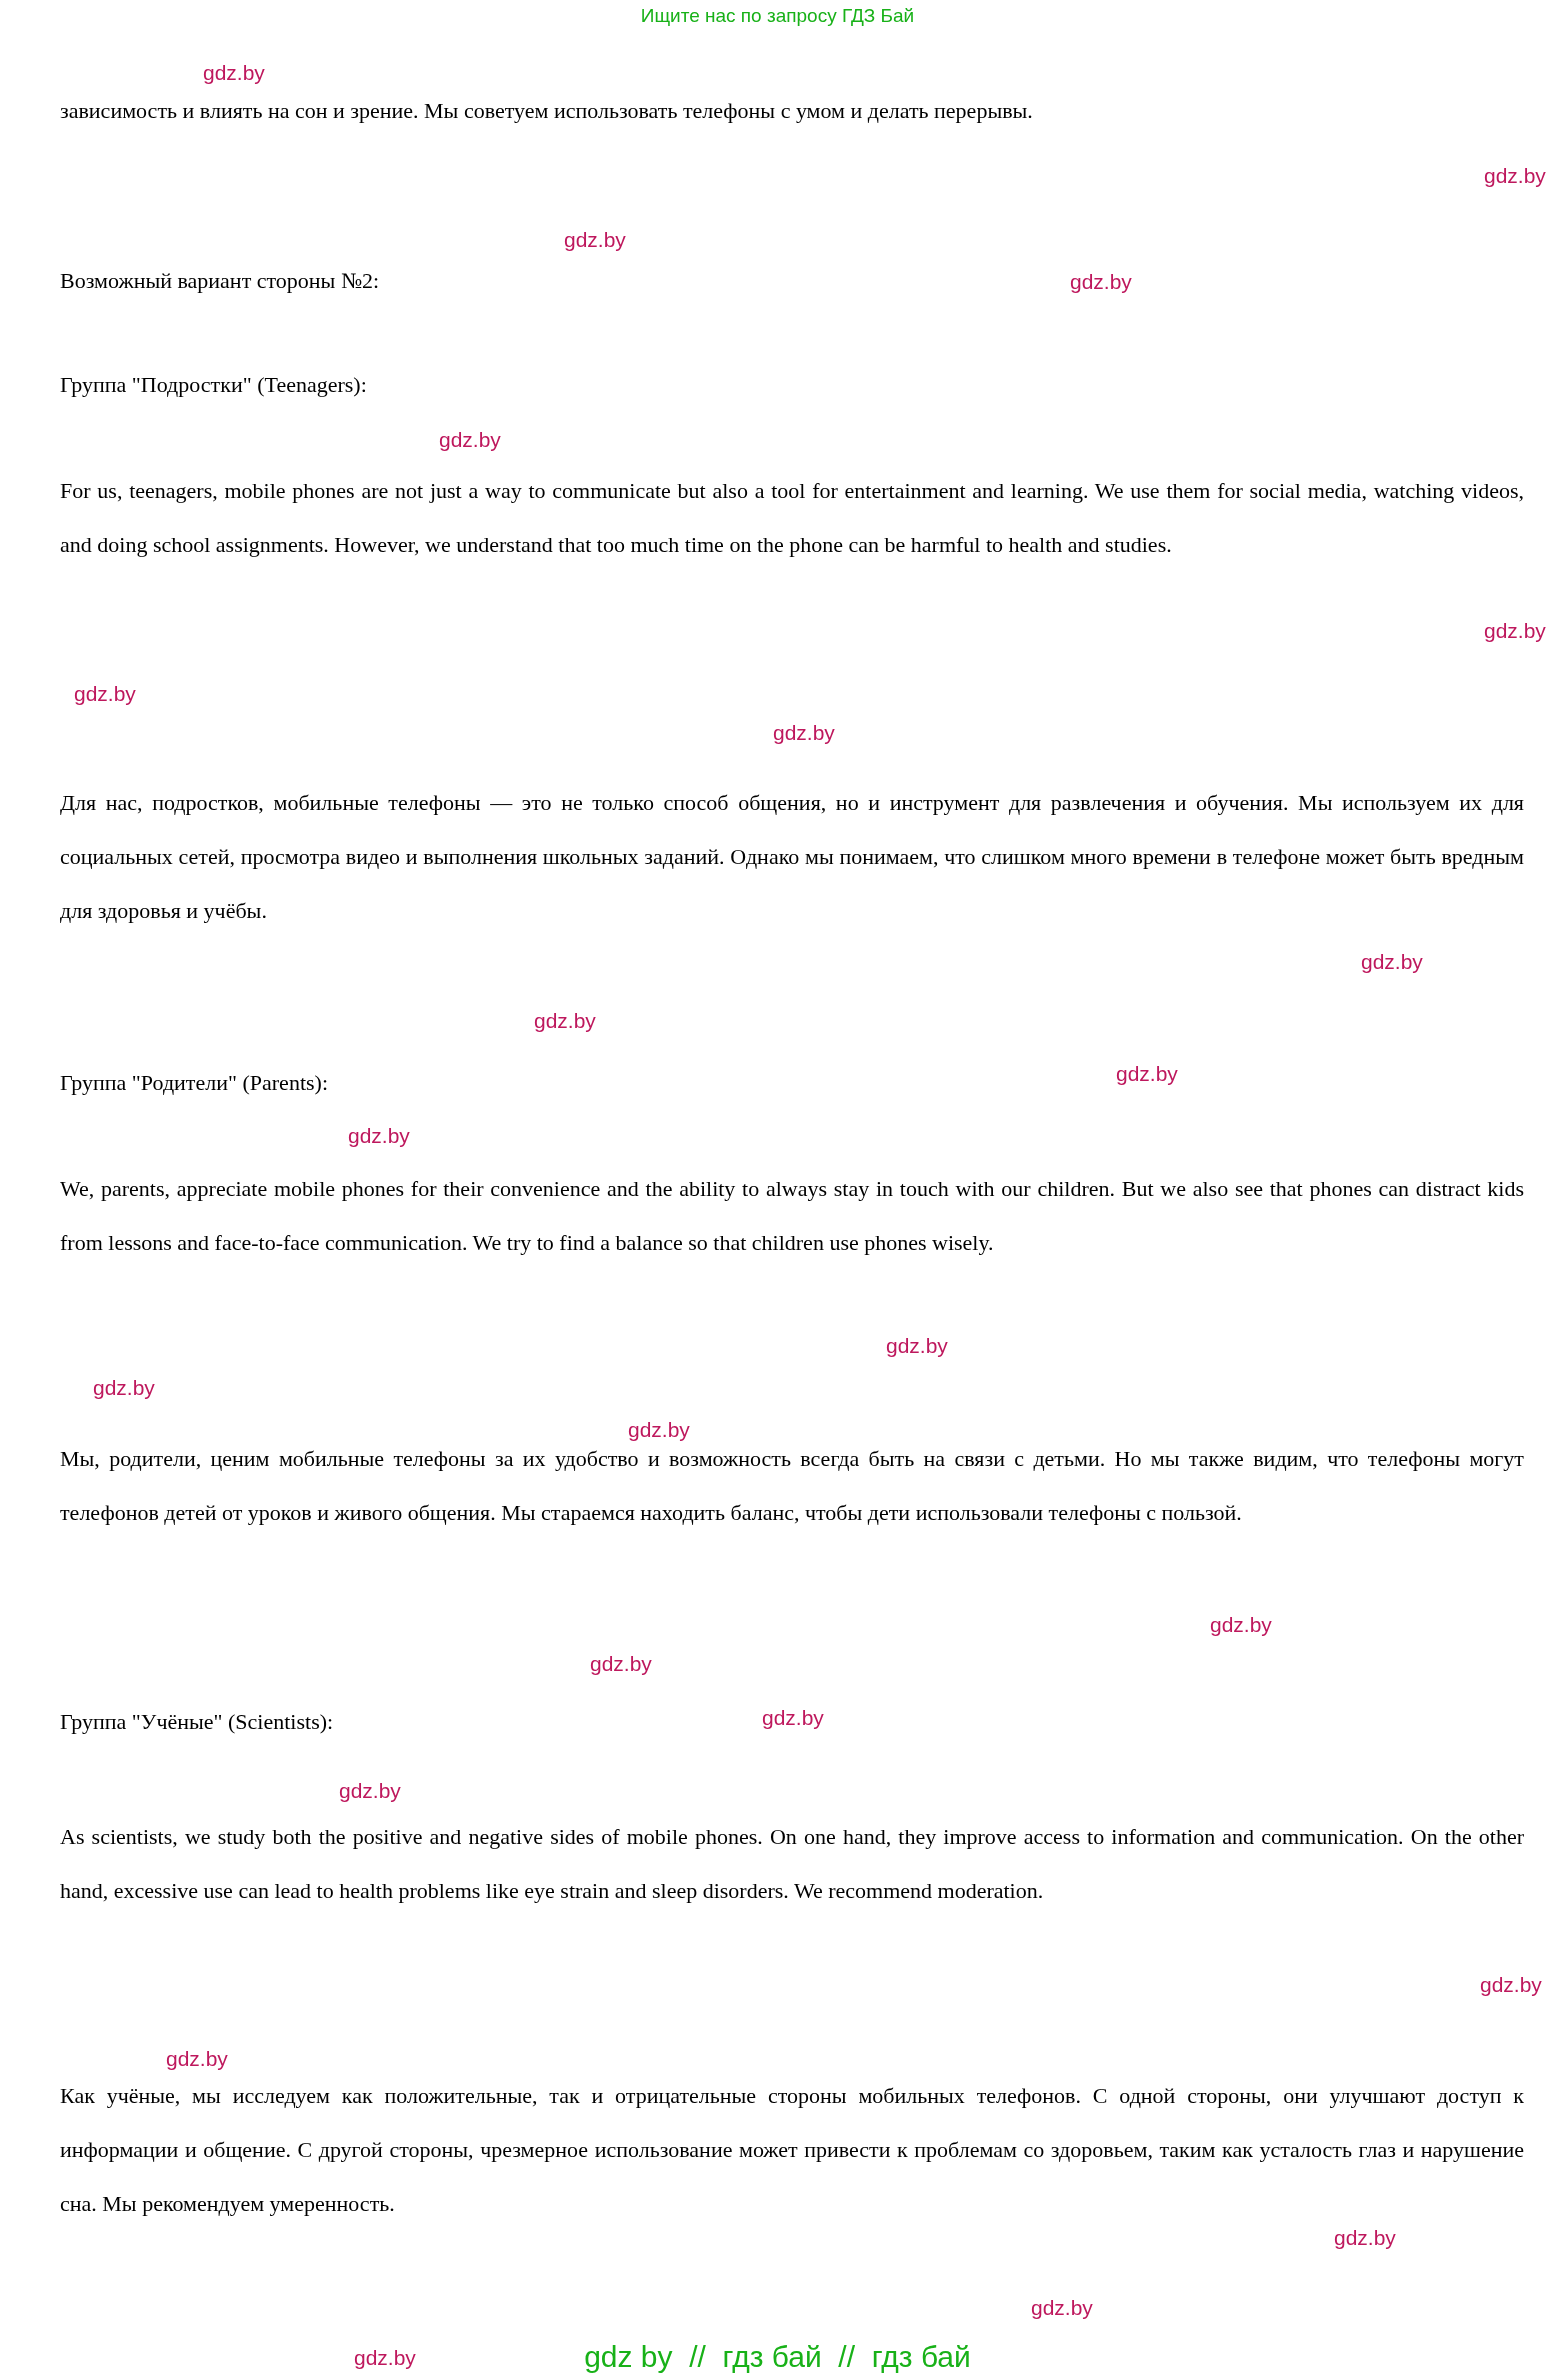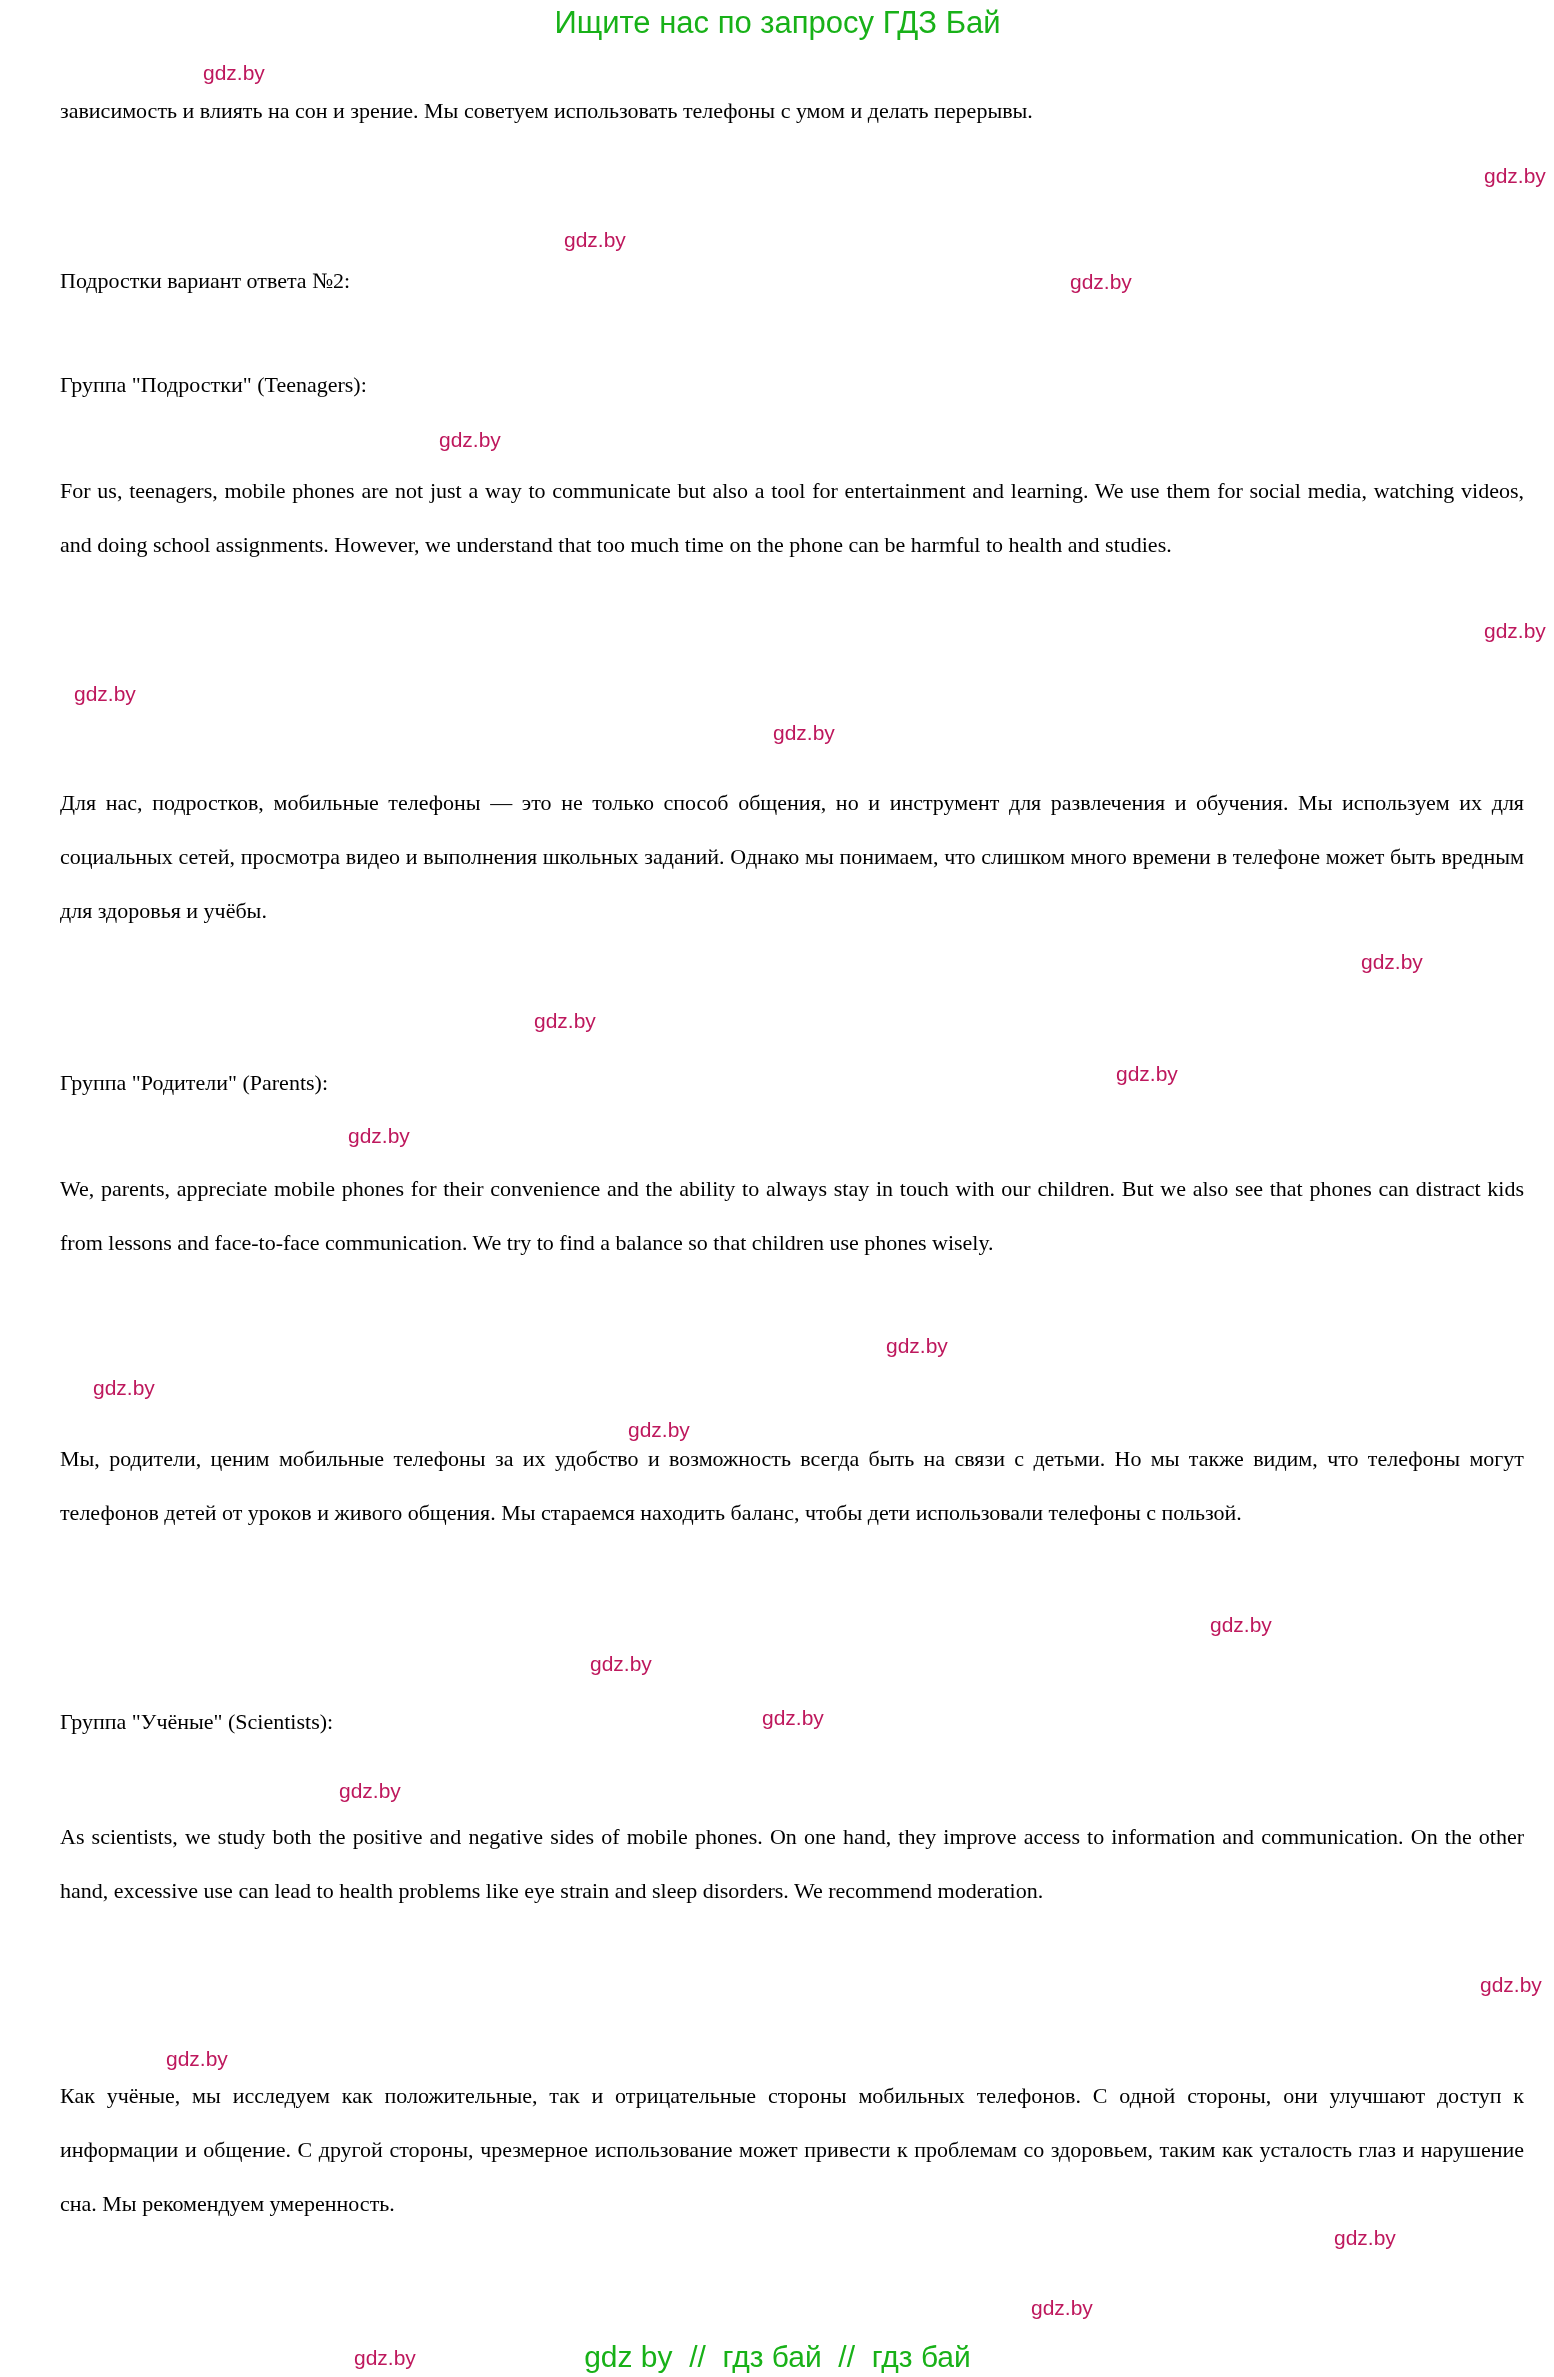--- a/index.html
+++ b/index.html
@@ -13,21 +13,21 @@
     color: #000000;
     overflow: hidden;
   }
   .banner {
     position: absolute;
     left: 0;
     width: 100%;
     text-align: center;
     font-family: "Liberation Sans", "DejaVu Sans", sans-serif;
     color: #18b118;
-    font-size: 31px;
+    font-size: 19px;
     white-space: pre;
   }
   .banner-top { top: 4.7px; }
   .banner-bottom { top: 2340px; font-size: 30px; }
   .wm {
     position: absolute;
     font-family: "Liberation Sans", "DejaVu Sans", sans-serif;
     font-size: 21px;
     color: #be185d;
     white-space: nowrap;
@@ -70,21 +70,21 @@
   <span class="wm" style="top:1706px; left:762px;">gdz.by</span>
   <span class="wm" style="top:1779px; left:339px;">gdz.by</span>
   <span class="wm" style="top:1973px; left:1480px;">gdz.by</span>
   <span class="wm" style="top:2047px; left:166px;">gdz.by</span>
   <span class="wm" style="top:2226px; left:1334px;">gdz.by</span>
   <span class="wm" style="top:2296px; left:1031px;">gdz.by</span>
   <span class="wm" style="top:2346px; left:354px;">gdz.by</span>
 
   <div class="txt" style="top:84px;">зависимость и влиять на сон и зрение. Мы советуем использовать телефоны с умом и делать перерывы.</div>
 
-  <div class="txt heading" style="top:254px;">Подростки вариант ответа №2:</div>
+  <div class="txt heading" style="top:254px;">Возможный вариант стороны №2:</div>
 
   <div class="txt heading" style="top:358px;">Группа "Подростки" (Teenagers):</div>
   <div class="txt" style="top:464px;">For us, teenagers, mobile phones are not just a way to communicate but also a tool for entertainment and learning. We use them for social media, watching videos, and doing school assignments. However, we understand that too much time on the phone can be harmful to health and studies.</div>
   <div class="txt" style="top:732px;margin-top:44px;">Для нас, подростков, мобильные телефоны — это не только способ общения, но и инструмент для развлечения и обучения. Мы используем их для социальных сетей, просмотра видео и выполнения школьных заданий. Однако мы понимаем, что слишком много времени в телефоне может быть вредным для здоровья и учёбы.</div>
 
   <div class="txt heading" style="top:1056px;">Группа "Родители" (Parents):</div>
   <div class="txt" style="top:1162px;">We, parents, appreciate mobile phones for their convenience and the ability to always stay in touch with our children. But we also see that phones can distract kids from lessons and face-to-face communication. We try to find a balance so that children use phones wisely.</div>
   <div class="txt" style="top:1432px;">Мы, родители, ценим мобильные телефоны за их удобство и возможность всегда быть на связи с детьми. Но мы также видим, что телефоны могут телефонов детей от уроков и живого общения. Мы стараемся находить баланс, чтобы дети использовали телефоны с пользой.</div>
 
   <div class="txt heading" style="top:1695px;">Группа "Учёные" (Scientists):</div>

